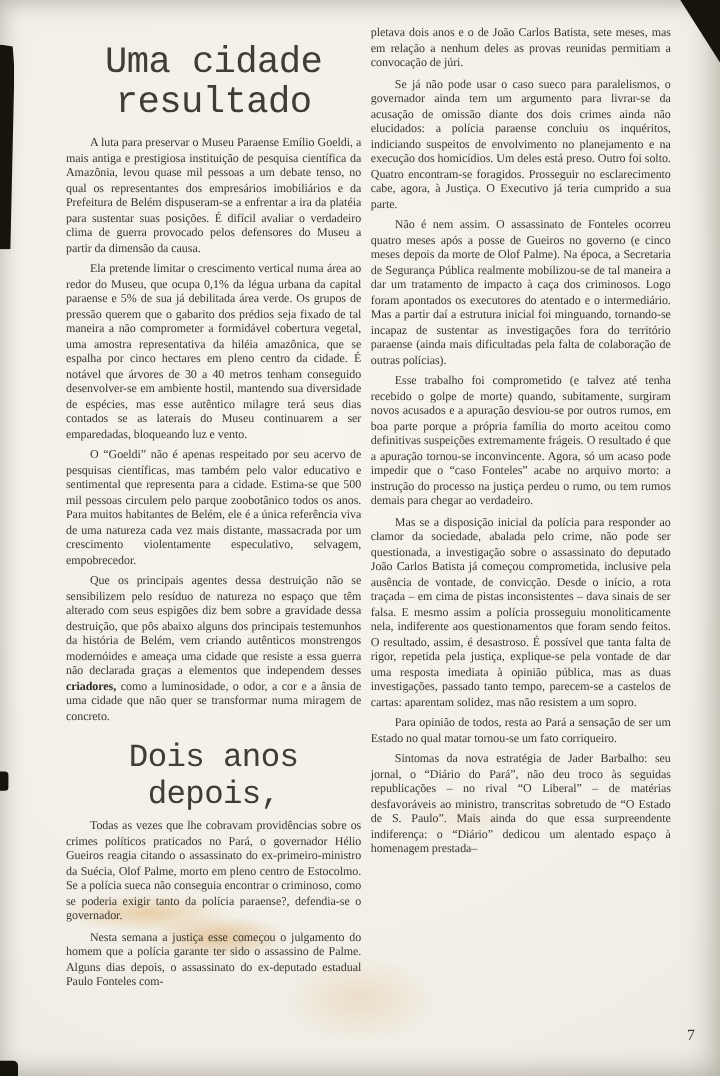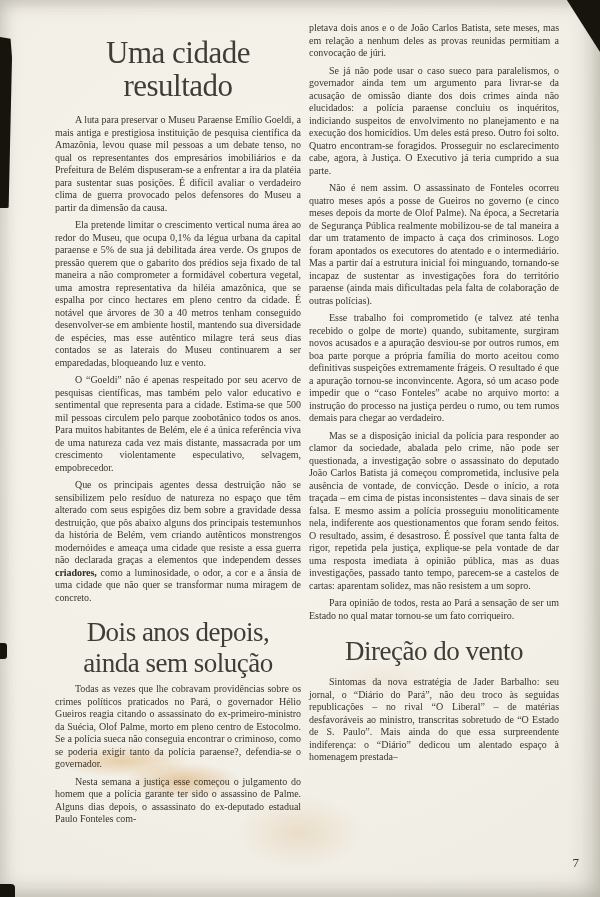--- a/index.html
+++ b/index.html
@@ -33,21 +33,21 @@
     background:radial-gradient(ellipse at center, rgba(206,146,66,.45) 0%, rgba(206,146,66,0) 72%);}
   .stain-3{left:235px;top:795px;width:130px;height:75px;
     background:radial-gradient(ellipse at center, rgba(205,150,80,.20) 0%, rgba(205,150,80,0) 70%);}
   .stain-4{left:330px;top:660px;width:110px;height:40px;
     background:radial-gradient(ellipse at center, rgba(210,160,110,.12) 0%, rgba(210,160,110,0) 70%);}
   
   .col{position:absolute;z-index:2;}
   .col-left{left:55px;top:36px;width:246px;}
   .col-right{left:309px;top:22px;width:250px;}
   .headline{
-    font-family:Liberation Serif, serif;
+    font-family:Liberation Mono, monospace;
     font-weight:400;color:#403d38;text-align:center;
     letter-spacing:-0.5px;margin:0;
   }
   .headline-1{font-size:31px;line-height:33px;margin-bottom:12px;}
   .headline-2{font-size:27px;line-height:31px;margin:13px 0 4px 0;}
   .headline-3{font-size:27px;line-height:30px;margin:14px 0 10px 0;}
   .headline span{display:block;}
   .body-p{
     margin:0 0 5px 0;
     font-size:10px;line-height:12.5px;
@@ -82,32 +82,30 @@
       <span>Uma cidade</span>
       <span>resultado</span>
     </h1>
     <p class="body-p">A luta para preservar o Museu Paraense Emílio Goeldi, a mais antiga e prestigiosa instituição de pesquisa científica da Amazônia, levou quase mil pessoas a um debate tenso, no qual os representantes dos empresários imobiliários e da Prefeitura de Belém dispuseram-se a enfrentar a ira da platéia para sustentar suas posições. É difícil avaliar o verdadeiro clima de guerra provocado pelos defensores do Museu a partir da dimensão da causa.</p>
     <p class="body-p">Ela pretende limitar o crescimento vertical numa área ao redor do Museu, que ocupa 0,1% da légua urbana da capital paraense e 5% de sua já debilitada área verde. Os grupos de pressão querem que o gabarito dos prédios seja fixado de tal maneira a não comprometer a formidável cobertura vegetal, uma amostra representativa da hiléia amazônica, que se espalha por cinco hectares em pleno centro da cidade. É notável que árvores de 30 a 40 metros tenham conseguido desenvolver-se em ambiente hostil, mantendo sua diversidade de espécies, mas esse autêntico milagre terá seus dias contados se as laterais do Museu continuarem a ser emparedadas, bloqueando luz e vento.</p>
     <p class="body-p">O “Goeldi” não é apenas respeitado por seu acervo de pesquisas científicas, mas também pelo valor educativo e sentimental que representa para a cidade. Estima-se que 500 mil pessoas circulem pelo parque zoobotânico todos os anos. Para muitos habitantes de Belém, ele é a única referência viva de uma natureza cada vez mais distante, massacrada por um crescimento violentamente especulativo, selvagem, empobrecedor.</p>
     <p class="body-p"><span>Que os principais agentes dessa destruição não se sensibilizem pelo resíduo de natureza no espaço que têm alterado com seus espigões diz bem sobre a gravidade dessa destruição, que pôs abaixo alguns dos principais testemunhos da história de Belém, vem criando autênticos monstrengos modernóides e ameaça uma cidade que resiste a essa guerra não declarada graças a elementos que independem desses </span><span class="boldword">criadores,</span><span> como a luminosidade, o odor, a cor e a ânsia de uma cidade que não quer se transformar numa miragem de concreto.</span></p>
 
     <h2 class="headline headline-2">
       <span>Dois anos depois,</span>
-      <span>ainda sem solução</span>
     </h2>
     <p class="body-p">Todas as vezes que lhe cobravam providências sobre os crimes políticos praticados no Pará, o governador Hélio Gueiros reagia citando o assassinato do ex-primeiro-ministro da Suécia, Olof Palme, morto em pleno centro de Estocolmo. Se a polícia sueca não conseguia encontrar o criminoso, como se poderia exigir tanto da polícia paraense?, defendia-se o governador.</p>
     <p class="body-p">Nesta semana a justiça esse começou o julgamento do homem que a polícia garante ter sido o assassino de Palme. Alguns dias depois, o assassinato do ex-deputado estadual Paulo Fonteles com-</p>
   </div>
 
   <div class="col col-right">
     <p class="body-p no-indent">pletava dois anos e o de João Carlos Batista, sete meses, mas em relação a nenhum deles as provas reunidas permitiam a convocação de júri.</p>
     <p class="body-p">Se já não pode usar o caso sueco para paralelismos, o governador ainda tem um argumento para livrar-se da acusação de omissão diante dos dois crimes ainda não elucidados: a polícia paraense concluiu os inquéritos, indiciando suspeitos de envolvimento no planejamento e na execução dos homicídios. Um deles está preso. Outro foi solto. Quatro encontram-se foragidos. Prosseguir no esclarecimento cabe, agora, à Justiça. O Executivo já teria cumprido a sua parte.</p>
     <p class="body-p">Não é nem assim. O assassinato de Fonteles ocorreu quatro meses após a posse de Gueiros no governo (e cinco meses depois da morte de Olof Palme). Na época, a Secretaria de Segurança Pública realmente mobilizou-se de tal maneira a dar um tratamento de impacto à caça dos criminosos. Logo foram apontados os executores do atentado e o intermediário. Mas a partir daí a estrutura inicial foi minguando, tornando-se incapaz de sustentar as investigações fora do território paraense (ainda mais dificultadas pela falta de colaboração de outras polícias).</p>
     <p class="body-p">Esse trabalho foi comprometido (e talvez até tenha recebido o golpe de morte) quando, subitamente, surgiram novos acusados e a apuração desviou-se por outros rumos, em boa parte porque a própria família do morto aceitou como definitivas suspeições extremamente frágeis. O resultado é que a apuração tornou-se inconvincente. Agora, só um acaso pode impedir que o “caso Fonteles” acabe no arquivo morto: a instrução do processo na justiça perdeu o rumo, ou tem rumos demais para chegar ao verdadeiro.</p>
     <p class="body-p">Mas se a disposição inicial da polícia para responder ao clamor da sociedade, abalada pelo crime, não pode ser questionada, a investigação sobre o assassinato do deputado João Carlos Batista já começou comprometida, inclusive pela ausência de vontade, de convicção. Desde o início, a rota traçada – em cima de pistas inconsistentes – dava sinais de ser falsa. E mesmo assim a polícia prosseguiu monoliticamente nela, indiferente aos questionamentos que foram sendo feitos. O resultado, assim, é desastroso. É possível que tanta falta de rigor, repetida pela justiça, explique-se pela vontade de dar uma resposta imediata à opinião pública, mas as duas investigações, passado tanto tempo, parecem-se a castelos de cartas: aparentam solidez, mas não resistem a um sopro.</p>
     <p class="body-p">Para opinião de todos, resta ao Pará a sensação de ser um Estado no qual matar tornou-se um fato corriqueiro.</p>
 
-    <h2 class="headline headline-3">Direção do vento</h2>
     <p class="body-p">Sintomas da nova estratégia de Jader Barbalho: seu jornal, o “Diário do Pará”, não deu troco às seguidas republicações – no rival “O Liberal” – de matérias desfavoráveis ao ministro, transcritas sobretudo de “O Estado de S. Paulo”. Mais ainda do que essa surpreendente indiferença: o “Diário” dedicou um alentado espaço à homenagem prestada–</p>
   </div>
 
   <div class="page-number">7</div>
 </div>
 
 </body></html>

